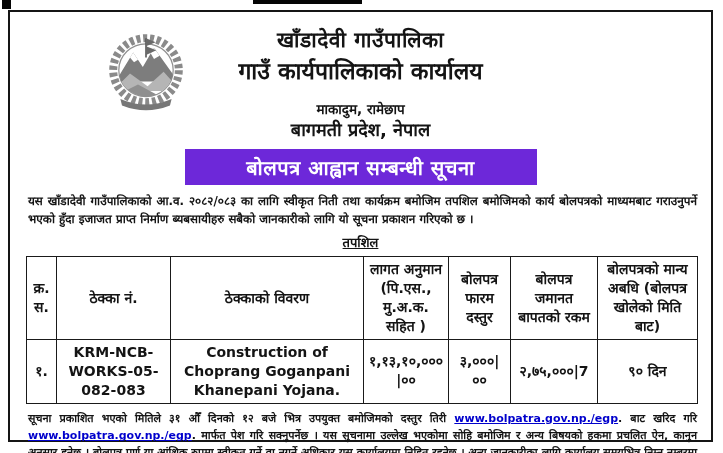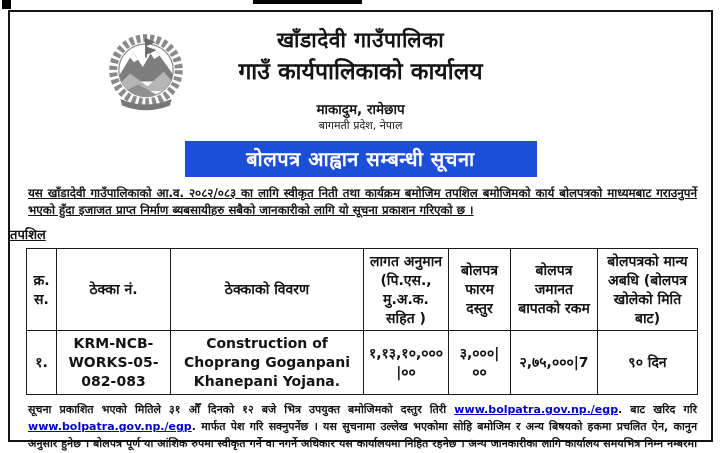--- a/index.html
+++ b/index.html
@@ -16,35 +16,35 @@
     position:absolute; left:8px; top:10px; width:705px; height:432px;
     border:2.5px solid #151515; background:#fff;
   }
   .logo {
     position:absolute; left:96px; top:16px; width:80px; height:86px;
   }
   .head { text-align:center; padding-top:16px; line-height:1.22; }
   .org-name   { font-size:21px; font-weight:bold; letter-spacing:.5px; }
   .office-name{ font-size:23px; font-weight:bold; margin-top:3px; }
   .addr       { font-size:13.5px; font-weight:bold; margin-top:16px; }
-  .prov       { font-size:11px; font-weight:normal; margin-top:2px; }
+  .prov       { font-size:18px; font-weight:bold; margin-top:2px; }
 
   .title-bar {
-    margin:8px auto 0 auto; width:352px; height:36px; background:#1d4ed8;
+    margin:8px auto 0 auto; width:352px; height:36px; background:#6d28d9;
     color:#fff; display:flex; align-items:center; justify-content:center;
     font-size:20px; font-weight:bold; letter-spacing:.5px;
   }
   .date-line { text-align:center; font-size:13px; font-weight:bold; margin-top:8px; }
 
   .intro {
     margin:8px 14px 0 18px; font-size:11.8px; font-weight:bold;
-    line-height:1.5; text-align:justify;text-decoration:underline;
+    line-height:1.5; text-align:justify;
   }
   .tapshil {
-    text-align:left; font-size:13px; font-weight:bold;
+    text-align:center; font-size:13px; font-weight:bold;
     text-decoration:underline; margin-top:5px;
   }
 
   table.tender {
     border-collapse:collapse; margin:5px 0 0 16px; width:671px;
     table-layout:fixed; font-size:14px; font-weight:bold;
   }
   table.tender th, table.tender td {
     border:1.4px solid #1a1a1a; text-align:center; vertical-align:middle;
     padding:3px 4px; line-height:1.35; overflow-wrap:break-word;

